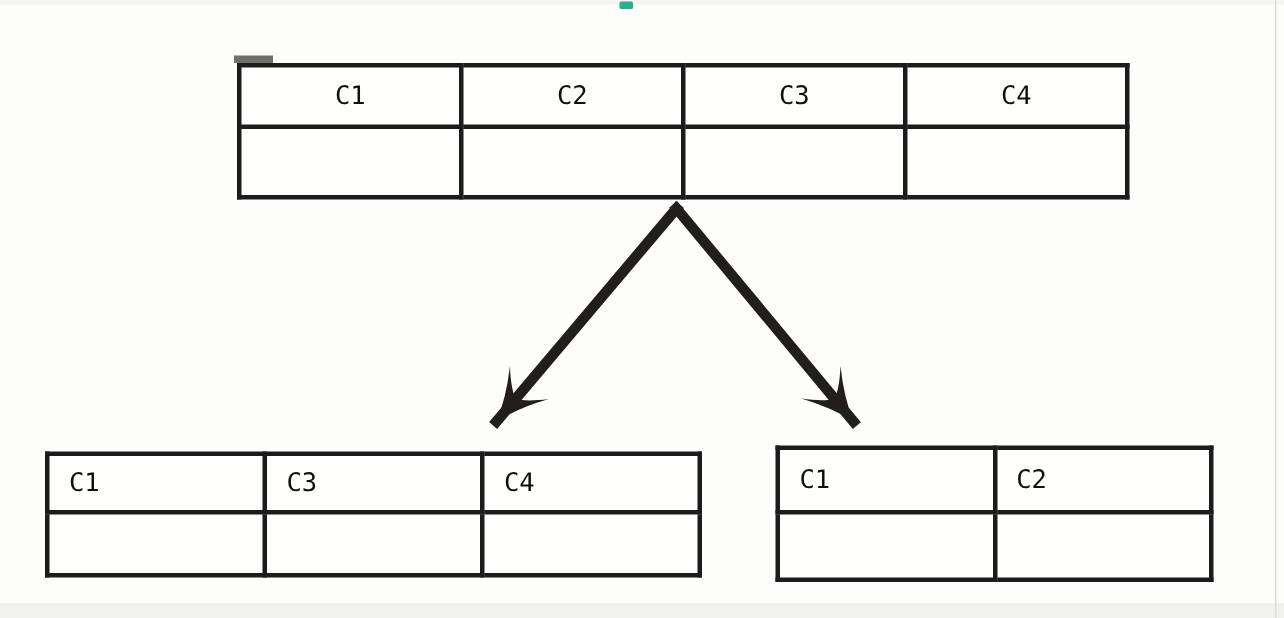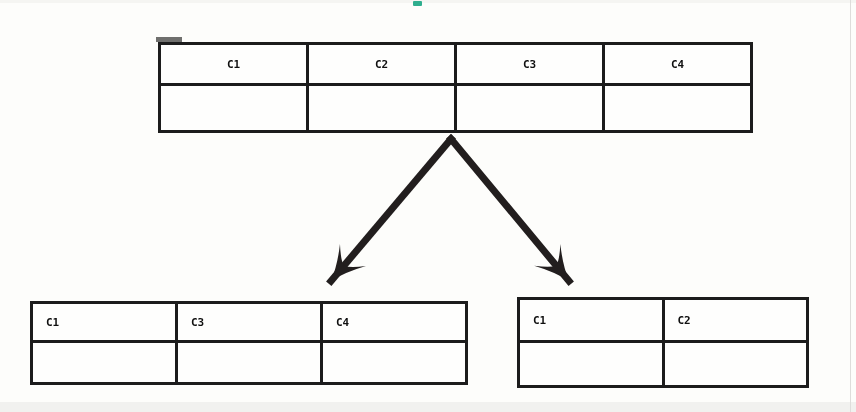--- a/index.html
+++ b/index.html
@@ -48,22 +48,22 @@
   }
   table.tbl {
     position: absolute;
     border-collapse: collapse;
     table-layout: fixed;
     background: #fefefd;
   }
   table.tbl th, table.tbl td {
     border: 3px solid #1c1c1c;
     padding: 0;
-    font-weight: bold;
-    font-size: 11px;
+    font-weight: normal;
+    font-size: 17px;
     color: #101010;
     overflow: hidden;
   }
   
   table.tbl.top { left: 158px; top: 42px; width: 595px; }
   table.tbl.top th { height: 38px; text-align: center; }
   table.tbl.top td { height: 44px; }
   
   table.tbl.bl { left: 30px; top: 301px; width: 438px; }
   table.tbl.bl th { height: 36px; text-align: left; padding-left: 13px; }

